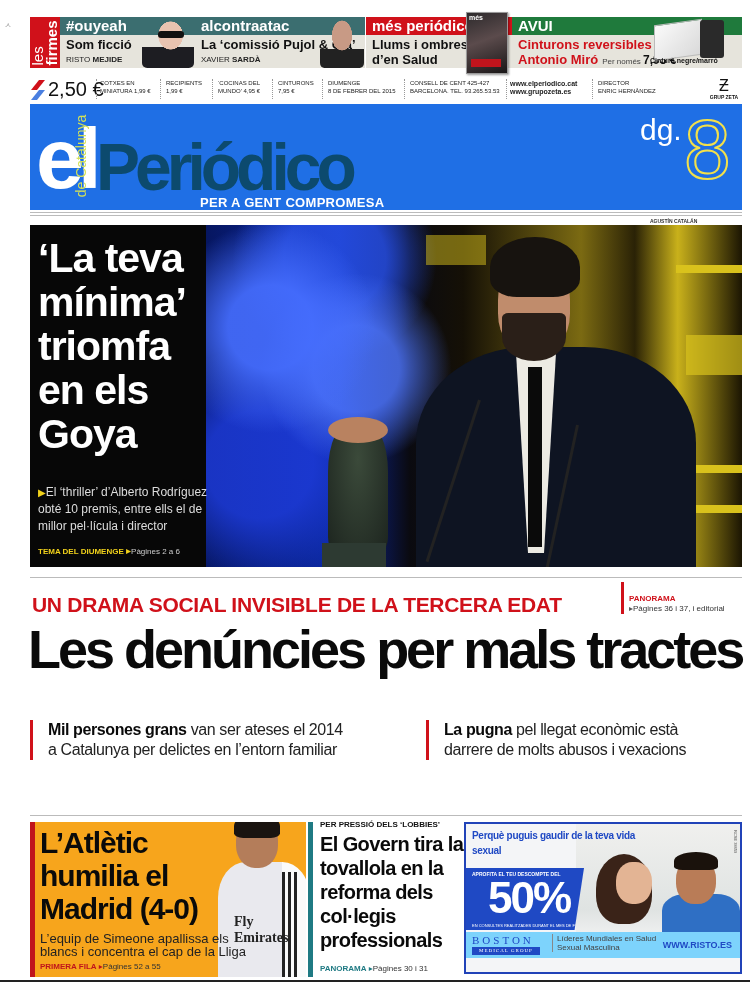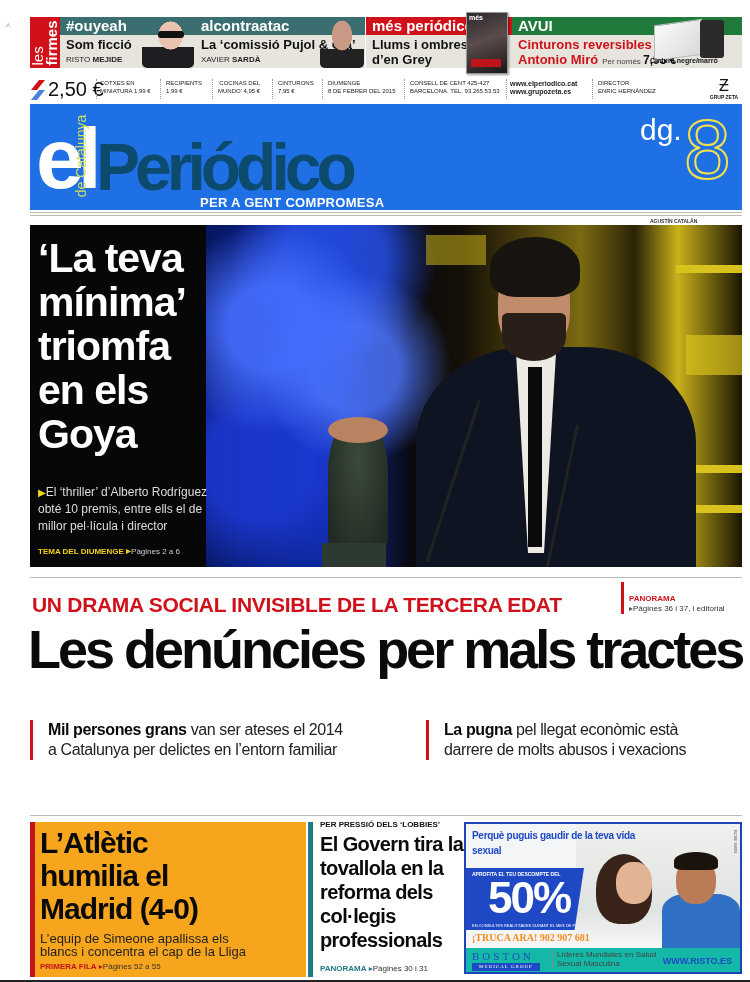--- a/index.html
+++ b/index.html
@@ -121,21 +121,21 @@
   .ad-woman-face { position: absolute; left: 150px; top: 38px; width: 36px; height: 42px; background: #e3b494; border-radius: 45%; }
   .ad-man-body { position: absolute; left: 196px; top: 70px; width: 78px; height: 56px; background: #2f6fc4; border-radius: 30% 30% 0 0; }
   .ad-man-face { position: absolute; left: 210px; top: 34px; width: 40px; height: 46px; background: #b97c57; border-radius: 45%; }
   .ad-man-hair { position: absolute; left: 208px; top: 28px; width: 44px; height: 18px; background: #1a120c; border-radius: 50% 50% 20% 20%; }
   .ad-title { position: absolute; left: 6px; top: 4px; width: 170px; font-weight: 700; font-size: 10px; line-height: 15px; color: #1f49c4; letter-spacing: -0.3px; }
   .ad-blue { position: absolute; left: 0; top: 44px; width: 118px; height: 62px; background: #1f49c4; clip-path: polygon(0 0, 100% 0, 92% 100%, 0 100%); }
   .ad-blue .small { position: absolute; left: 6px; top: 3px; font-size: 5px; font-weight: 700; color: #fff; white-space: nowrap; }
   .ad-blue .big { position: absolute; left: 22px; top: 6px; font-size: 44px; font-weight: 700; color: #fff; letter-spacing: -2px; line-height: 48px; }
   .ad-blue .fine { position: absolute; left: 6px; top: 55px; font-size: 4px; color: #fff; white-space: nowrap; }
   .ad-call { position: absolute; left: 6px; top: 108px; font-size: 10px; font-weight: 700; color: #f48a1e; white-space: nowrap; font-family: Liberation Serif, serif; }
-  .ad-footer { position: absolute; left: 0; top: 124px; width: 100%; height: 26px; background: #14b8a6; padding-left: 18px; }
+  .ad-footer { position: absolute; left: 0; top: 108px; width: 100%; height: 26px; background: #7dd3fc; padding-left: 18px; }
   .ad-brand { position: absolute; left: 6px; top: 2px; font-family: "Liberation Serif", serif; font-size: 11px; letter-spacing: 3px; color: #1f49c4; }
   .ad-brand-sub { position: absolute; left: 6px; top: 15px; width: 68px; height: 8px; background: #1f49c4; color: #fff; font-size: 5px; text-align: center; line-height: 8px; font-family: "Liberation Serif", serif; letter-spacing: 1px; }
   .ad-slogan { position: absolute; left: 86px; top: 2px; font-size: 8px; line-height: 9px; color: #444; border-left: 1px solid #888; padding-left: 4px; }
   .ad-url { position: absolute; right: 8px; top: 8px; font-size: 9px; font-weight: 700; color: #1f49c4; }
   .ad-reg { position: absolute; right: 2px; top: 6px; width: 8px; font-size: 4px; writing-mode: vertical-rl; color: #555; }
 
   .tiny-mark { left: 4px; top: 20px; font-size: 8px; color: #888; }
   .page-border-bottom { left: 0; top: 980px; width: 750px; height: 2px; background: #222; }
 </style>
 </head>
@@ -160,21 +160,21 @@
 <div class="abs teaser" style="left:195px;width:170px;">
   <div class="hdr teal">alcontraatac</div>
   <div class="ttl">La ‘comissió Pujol &amp; Cia’</div>
   <div class="auth"><span>XAVIER</span> <b>SARDÀ</b></div>
 </div>
 <div class="face face-xavier"></div>
 
 <div class="abs teaser" style="left:366px;width:146px;">
   <div class="hdr red">més periódico</div>
   <div class="ttl">Llums i ombres</div>
-  <div class="ttl" style="padding-top:0">d’en Grey</div>
+  <div class="ttl" style="padding-top:0">d’en Salud</div>
 </div>
 <div class="abs book-cover">
   <span class="mes">més</span>
     <span class="red"></span>
 </div>
 
 <div class="abs teaser" style="left:512px;width:230px;">
   <div class="hdr green">AVUI</div>
   <div class="ttl" style="color:#d0111a;">Cinturons reversibles</div>
   <div class="ttl" style="color:#d0111a;padding-top:0;"><span>Antonio Miró</span><span class="promo-price"><span>Per només</span> <b>7,95 €</b></span></div>
@@ -283,20 +283,29 @@
   <div>Les denúncies per mals tractes</div>
 </div>
 
 <div class="abs sub-item" style="left:30px;"><b>Mil persones grans</b><span> van ser ateses el 2014 a Catalunya per delictes en l’entorn familiar</span></div>
 <div class="abs sub-item" style="left:426px;width:300px;"><b>La pugna</b><span> pel llegat econòmic està darrere de molts abusos i vexacions</span></div>
 
 <div class="abs rule-bottom"></div>
 
 <div class="abs sport-box">
   <div class="redbar"></div>
+  <div class="sport-player">
+    <div class="body"></div>
+    <div class="stripe" style="left:64px;"></div>
+    <div class="stripe" style="left:70px;"></div>
+    <div class="stripe" style="left:76px;"></div>
+    <div class="head"></div>
+    <div class="hair"></div>
+    <div class="sponsor">Fly Emirates</div>
+  </div>
 </div>
 <div class="abs sport-headline">L’Atlètic humilia el Madrid (4-0)</div>
 <div class="abs sport-summary">L’equip de Simeone apallissa els blancs i concentra el cap de la Lliga</div>
 <div class="abs sport-section"><b>PRIMERA FILA</b> <span style="color:#c0141c;">▸</span><span>Pàgines 52 a 55</span></div>
 
 <div class="abs gov-bar"></div>
 <div class="abs gov-kicker">PER PRESSIÓ DELS ‘LOBBIES’</div>
 <div class="abs gov-headline">El Govern tira la tovallola en la reforma dels col·legis professionals</div>
 <div class="abs gov-section"><b>PANORAMA</b> <span style="color:#1f7a83;">▸</span><span>Pàgines 30 i 31</span></div>
 

